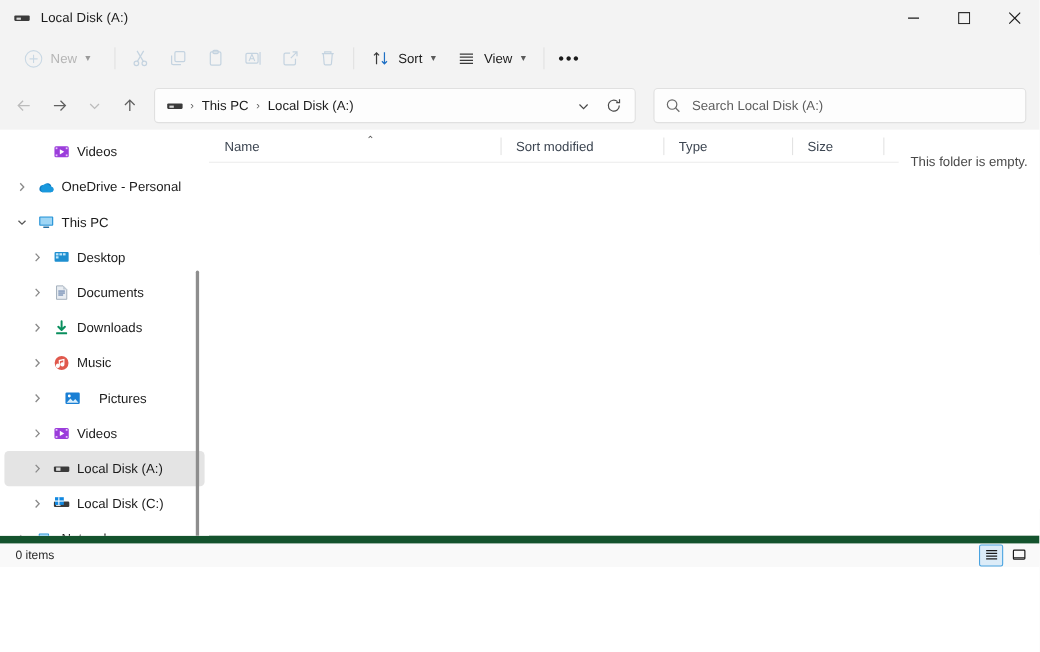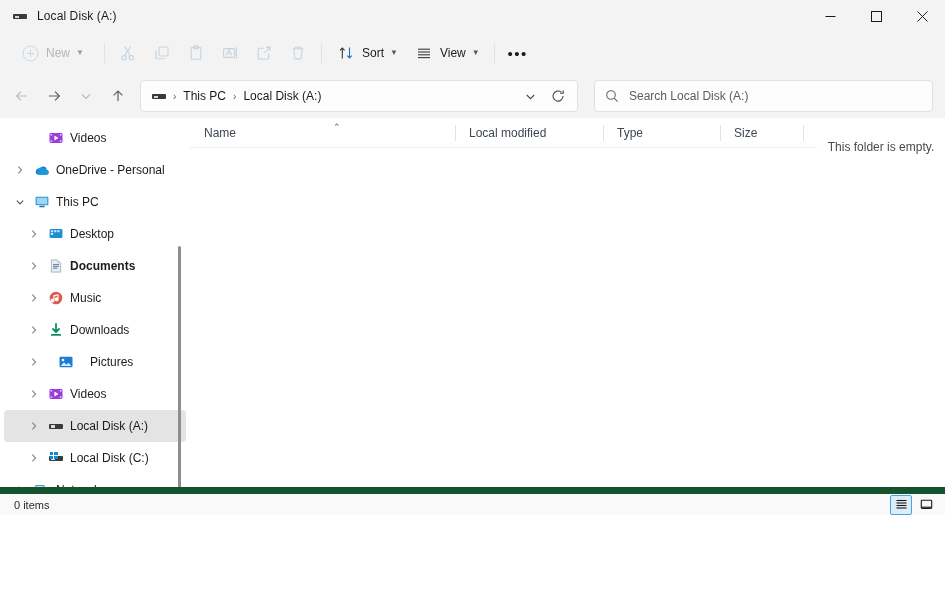--- a/index.html
+++ b/index.html
@@ -426,21 +426,21 @@
               <svg width="16" height="16" viewBox="0 0 16 16">
                 <rect x="1.6" y="3" width="12.8" height="9" rx="1" fill="#1e8fd0"></rect>
                 <rect x="2.8" y="4.2" width="2.4" height="2" fill="#bfe6fa"></rect>
                 <rect x="6" y="4.2" width="2.4" height="2" fill="#bfe6fa"></rect>
                 <rect x="9.2" y="4.2" width="2.4" height="2" fill="#bfe6fa"></rect>
                 <rect x="2.8" y="7" width="2.4" height="2" fill="#bfe6fa"></rect>
               </svg>
             </span>
             <span class="nav-label">Desktop</span>
           </div>
-          <div class="nav-row" style="padding-left: 22px; font-weight: bold;">
+          <div class="nav-row" style="padding-left: 22px;">
             <span class="twisty">
               <svg width="10" height="10" viewBox="0 0 10 10" fill="none" stroke="#8a8a8a" stroke-width="1.2">
                 <path d="M3.4 1.6L6.6 5 3.4 8.4"></path>
               </svg>
             </span>
             <span class="nav-ico">
               <svg width="16" height="16" viewBox="0 0 16 16">
                 <path d="M3.4 1.9h6l3.3 3.3v8.9H3.4z" fill="#e9edf2" stroke="#9aa7b5" stroke-width="0.8"></path>
                 <path d="M9.4 1.9v3.3h3.3" fill="#c3ccd6"></path>
                 <g stroke="#4f6fa0" stroke-width="0.9">
@@ -453,39 +453,39 @@
             <span class="nav-label">Documents</span>
           </div>
           <div class="nav-row" style="padding-left: 22px;">
             <span class="twisty">
               <svg width="10" height="10" viewBox="0 0 10 10" fill="none" stroke="#8a8a8a" stroke-width="1.2">
                 <path d="M3.4 1.6L6.6 5 3.4 8.4"></path>
               </svg>
             </span>
             <span class="nav-ico">
               <svg width="16" height="16" viewBox="0 0 16 16">
+                <path d="M8 2v7.3M5 7l3 3 3-3" fill="none" stroke="#0a8f5e" stroke-width="1.8" stroke-linecap="round" stroke-linejoin="round"></path>
+                <rect x="3" y="12.1" width="10" height="1.7" rx="0.5" fill="#0a8f5e"></rect>
+              </svg>
+            </span>
+            <span class="nav-label">Downloads</span>
+          </div>
+          <div class="nav-row" style="padding-left: 22px;">
+            <span class="twisty">
+              <svg width="10" height="10" viewBox="0 0 10 10" fill="none" stroke="#8a8a8a" stroke-width="1.2">
+                <path d="M3.4 1.6L6.6 5 3.4 8.4"></path>
+              </svg>
+            </span>
+            <span class="nav-ico">
+              <svg width="16" height="16" viewBox="0 0 16 16">
                 <circle cx="8" cy="8" r="6.3" fill="#e0584c"></circle>
                 <path d="M10.6 4.2v5.1a1.9 1.9 0 11-1.1-1.7V5.6l-3 .85v4.1a1.9 1.9 0 11-1.1-1.7V5.3z" fill="#fff"></path>
               </svg>
             </span>
             <span class="nav-label">Music</span>
-          </div>
-          <div class="nav-row" style="padding-left: 22px;">
-            <span class="twisty">
-              <svg width="10" height="10" viewBox="0 0 10 10" fill="none" stroke="#8a8a8a" stroke-width="1.2">
-                <path d="M3.4 1.6L6.6 5 3.4 8.4"></path>
-              </svg>
-            </span>
-            <span class="nav-ico">
-              <svg width="16" height="16" viewBox="0 0 16 16">
-                <path d="M8 2v7.3M5 7l3 3 3-3" fill="none" stroke="#0a8f5e" stroke-width="1.8" stroke-linecap="round" stroke-linejoin="round"></path>
-                <rect x="3" y="12.1" width="10" height="1.7" rx="0.5" fill="#0a8f5e"></rect>
-              </svg>
-            </span>
-            <span class="nav-label">Downloads</span>
           </div>
           <div class="nav-row" style="padding-left: 22px; gap: 16px;">
             <span class="twisty">
               <svg width="10" height="10" viewBox="0 0 10 10" fill="none" stroke="#8a8a8a" stroke-width="1.2">
                 <path d="M3.4 1.6L6.6 5 3.4 8.4"></path>
               </svg>
             </span>
             <span class="nav-ico">
               <svg width="16" height="16" viewBox="0 0 16 16">
                 <rect x="1.5" y="2.8" width="13" height="10.4" rx="1.1" fill="#1a7fd4"></rect>
@@ -564,21 +564,21 @@
       <div class="sb-scroll" style="top:128px;height:288px;"></div>
     </div>
 
     <div class="filearea">
       <div class="colhead" id="colhead">
           <div class="col" style="flex: 0 0 265px;">
             <span>Name</span>
             <span class="sortcaret">⌃</span>
           </div>
           <div class="col" style="flex: 0 0 148px;">
-            <span>Local modified</span>
+            <span>Sort modified</span>
           </div>
           <div class="col" style="flex: 0 0 117px;">
             <span>Type</span>
           </div>
           <div class="col" style="flex: 0 0 83px;">
             <span>Size</span>
           </div>
           <div class="col" style="flex: 1 1 0%;"></div>
         </div>
       <div class="emptymsg">This folder is empty.</div>

